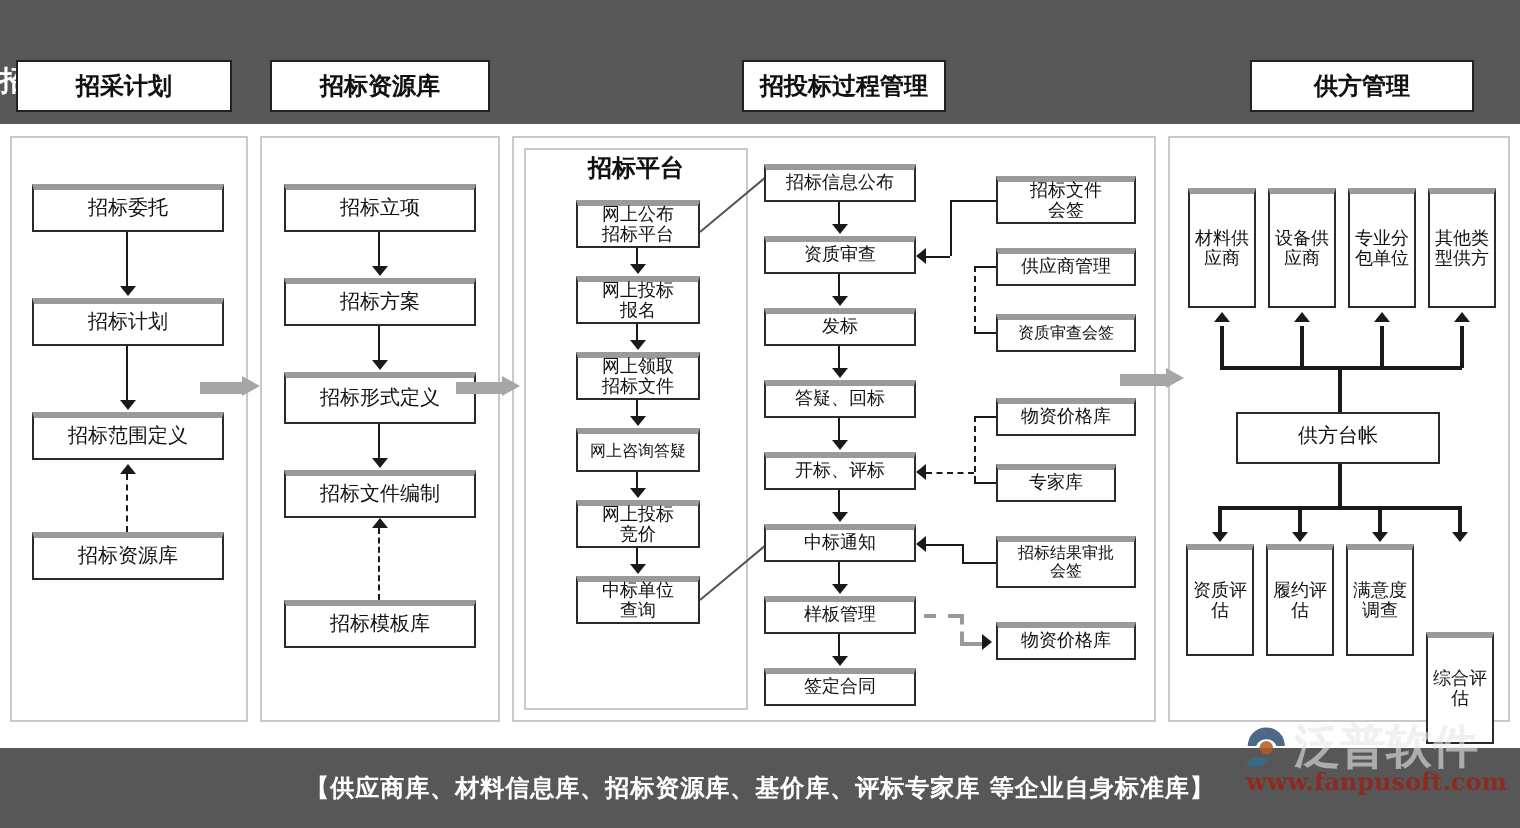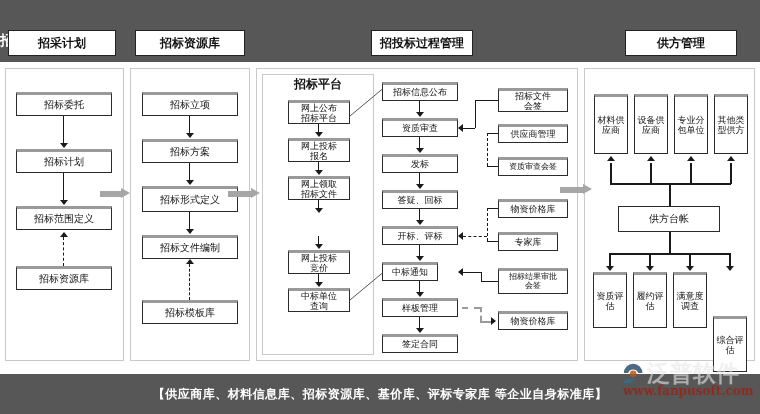--- a/index.html
+++ b/index.html
@@ -225,20 +225,21 @@
 
   <div class="node" style="left:288px; top:176px; width:62px; height:24px;">
     <div>
       <span>网上领取</span><br>
       <span>招标文件</span>
     </div>
   </div>
   <div class="vline" style="left:318px; top:200px; height:10px;"></div>
   <div class="arrowdown" style="left:315px; top:208px;"></div>
 
+  <div class="node f8" style="left:288px; top:214px; width:62px; height:22px;">网上咨询答疑</div>
   <div class="vline" style="left:318px; top:236px; height:10px;"></div>
   <div class="arrowdown" style="left:315px; top:244px;"></div>
 
   <div class="node" style="left:288px; top:250px; width:62px; height:24px;">
     <div>
       <span>网上投标</span><br>
       <span>竞价</span>
     </div>
   </div>
   <div class="vline" style="left:318px; top:274px; height:10px;"></div>
@@ -271,21 +272,21 @@
   <div class="arrowdown" style="left:416px; top:184px;"></div>
 
   <div class="node" style="left:382px; top:190px; width:76px; height:19px;">答疑、回标</div>
   <div class="vline" style="left:419px; top:209px; height:13px;"></div>
   <div class="arrowdown" style="left:416px; top:220px;"></div>
 
   <div class="node" style="left:382px; top:226px; width:76px; height:19px;">开标、评标</div>
   <div class="vline" style="left:419px; top:245px; height:13px;"></div>
   <div class="arrowdown" style="left:416px; top:256px;"></div>
 
-  <div class="node" style="left:382px; top:262px; width:56px; height:19px;">中标通知</div>
+  <div class="node" style="left:382px; top:262px; width:76px; height:19px;">中标通知</div>
   <div class="vline" style="left:419px; top:281px; height:13px;"></div>
   <div class="arrowdown" style="left:416px; top:292px;"></div>
 
   <div class="node" style="left:382px; top:298px; width:76px; height:19px;">样板管理</div>
   <div class="vline" style="left:419px; top:317px; height:13px;"></div>
   <div class="arrowdown" style="left:416px; top:328px;"></div>
 
   <div class="node" style="left:382px; top:334px; width:76px; height:19px;">签定合同</div>
 
   <div class="node" style="left:498px; top:88px; width:70px; height:24px;">

